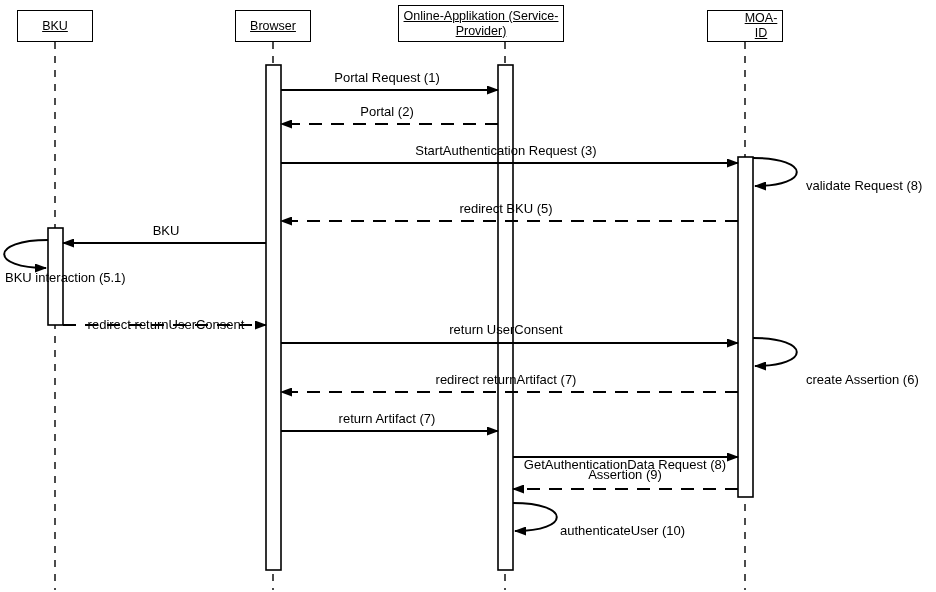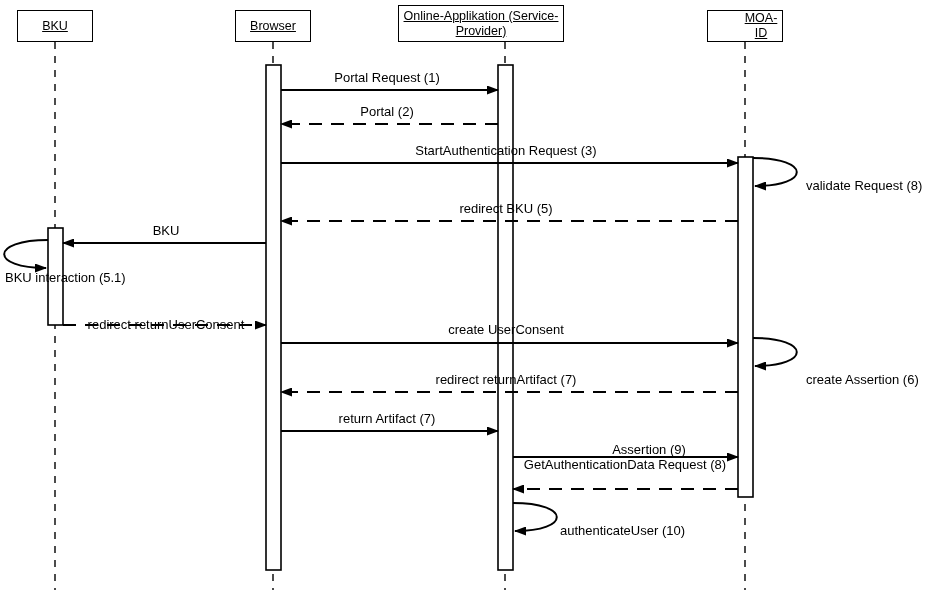--- a/index.html
+++ b/index.html
@@ -95,21 +95,21 @@
     </div>
   <div id="labels">
       <div class="msg-label" style="left: 387px; top: 70px;">Portal Request (1)</div>
       <div class="msg-label" style="left: 387px; top: 104px;">Portal (2)</div>
       <div class="msg-label" style="left: 506px; top: 143px;">StartAuthentication Request (3)</div>
       <div class="msg-label left-anchor" style="left: 806px; top: 178px;">validate Request (8)</div>
       <div class="msg-label" style="left: 506px; top: 201px; text-align: right;">redirect BKU (5)</div>
       <div class="msg-label" style="left: 166px; top: 223px;">BKU</div>
       <div class="msg-label left-anchor" style="left: 5px; top: 270px;">BKU interaction (5.1)</div>
       <div class="msg-label" style="left: 166px; top: 305px; margin-top: 12px;">redirect returnUserConsent</div>
-      <div class="msg-label" style="left: 506px; top: 322px;">create UserConsent</div>
+      <div class="msg-label" style="left: 506px; top: 322px;">return UserConsent</div>
       <div class="msg-label left-anchor" style="left: 806px; top: 372px;">create Assertion (6)</div>
       <div class="msg-label" style="left: 506px; top: 372px;">redirect returnArtifact (7)</div>
       <div class="msg-label" style="left: 387px; top: 411px;">return Artifact (7)</div>
       <div class="msg-label" style="left: 625px; top: 437px; margin-top: 20px;">GetAuthenticationData Request (8)</div>
-      <div class="msg-label" style="left: 625px; top: 442px; margin-left: 24px;">Assertion (9)</div>
+      <div class="msg-label" style="left: 625px; top: 467px;">Assertion (9)</div>
       <div class="msg-label left-anchor" style="left: 560px; top: 523px;">authenticateUser (10)</div>
     </div>
 </div>
 
 </body></html>

